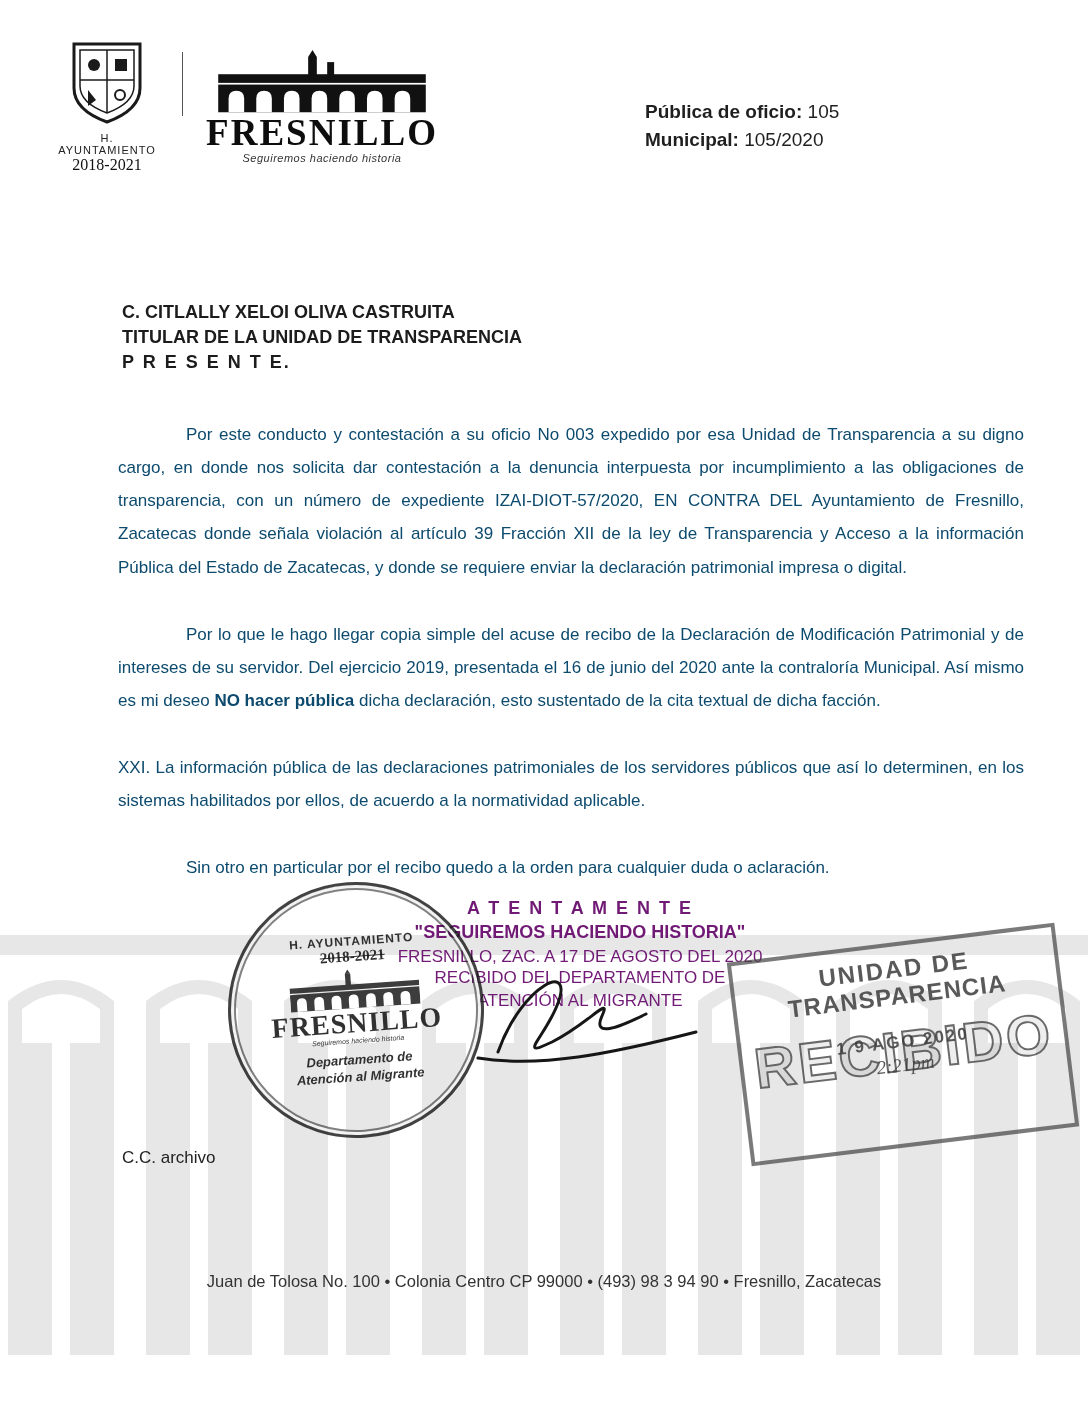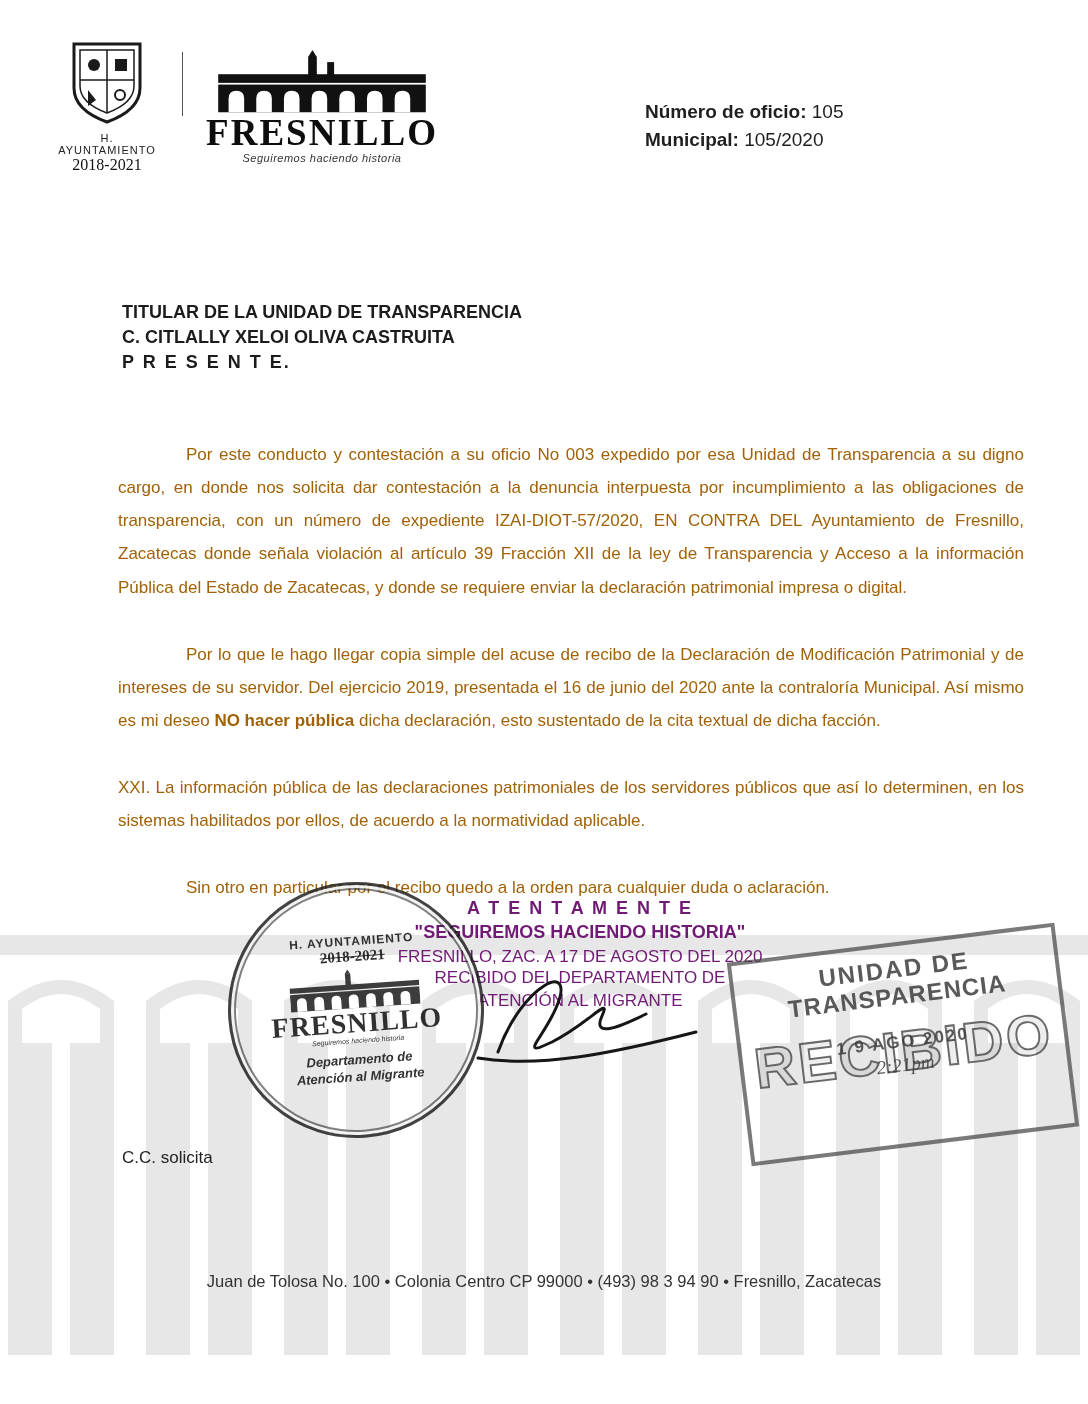--- a/index.html
+++ b/index.html
@@ -85,23 +85,22 @@
   }
   .recipient .presente { letter-spacing: 2px; }
   
   .body-text {
     position: absolute;
     left: 118px; top: 418px;
     width: 906px;
     font-size: 17px;
     line-height: 1.95;
     text-align: justify;
-    color: #a16207;
-    z-index: 1;
-    margin-top: 20px;
+    color: #0c4a6e;
+    z-index: 1;
   }
   .body-text p.indent { text-indent: 68px; }
   .body-text p + p { margin-top: 34px; }
   .body-text .b { font-weight: bold; }
   
   .signature-block {
     position: absolute;
     left: 320px; top: 898px;
     width: 520px;
     text-align: center;
@@ -243,32 +242,32 @@
         <path d="M172,72 L172,56 Q172,47 181,47 Q190,47 190,56 L190,72 Z"></path>
         <path d="M204,72 L204,56 Q204,47 213,47 Q222,47 222,56 L222,72 Z"></path>
       </g>
     </svg>
     <div class="logo-title">FRESNILLO</div>
     <div class="logo-subtitle">Seguiremos haciendo historia</div>
   </div>
 
   <div class="header-info">
     <div>
-      <span class="lbl">Número de oficio:</span>
+      <span class="lbl">Pública de oficio:</span>
       <span>105</span>
     </div>
     <div>
       <span class="lbl">Municipal:</span>
       <span>105/2020</span>
     </div>
   </div>
 
   <div class="recipient">
+    <div>C. CITLALLY XELOI OLIVA CASTRUITA</div>
     <div>TITULAR DE LA UNIDAD DE TRANSPARENCIA</div>
-    <div>C. CITLALLY XELOI OLIVA CASTRUITA</div>
     <div class="presente">P R E S E N T E.</div>
   </div>
 
   <div class="body-text">
     <p class="indent">Por este conducto y contestación a su oficio No 003 expedido por esa Unidad de Transparencia a su digno cargo, en donde nos solicita dar contestación a la denuncia interpuesta por incumplimiento a las obligaciones de transparencia, con un número de expediente IZAI-DIOT-57/2020, EN CONTRA DEL Ayuntamiento de Fresnillo, Zacatecas donde señala violación al artículo 39 Fracción XII de la ley de Transparencia y Acceso a la información Pública  del Estado de Zacatecas, y donde se requiere enviar la declaración patrimonial impresa o digital.</p>
     <p class="indent"><span>Por lo que le hago llegar copia simple del acuse de recibo de la Declaración de Modificación Patrimonial y de intereses de su servidor. Del ejercicio 2019, presentada el 16 de junio del 2020 ante la contraloría Municipal. Así mismo es mi deseo </span><span class="b">NO hacer pública</span><span> dicha declaración, esto sustentado de la cita textual de dicha facción.</span></p>
     <p>XXI. La información pública de las declaraciones patrimoniales de los servidores públicos que así lo determinen, en los sistemas habilitados por ellos, de acuerdo a la normatividad aplicable.</p>
     <p class="indent">Sin otro en particular por el recibo quedo a la orden para cualquier duda o aclaración.</p>
   </div>
 
@@ -312,16 +311,16 @@
   <div class="stamp-received">
     <div class="sr-line1">UNIDAD DE</div>
     <div class="sr-line2">TRANSPARENCIA</div>
     <svg class="sr-big" viewBox="0 0 310 80" xmlns="http://www.w3.org/2000/svg">
       <text x="155" y="60" text-anchor="middle" font-size="58" font-weight="bold" letter-spacing="3" fill="rgba(90,90,90,0.10)" stroke="rgba(70,70,70,0.8)" stroke-width="2">RECIBIDO</text>
     </svg>
     <div class="sr-date">1 9  AGO  2020</div>
     <div class="sr-time">2:21pm</div>
   </div>
 
-  <div class="cc-line">C.C. solicita</div>
+  <div class="cc-line">C.C. archivo</div>
   <div class="footer-address">Juan de Tolosa No. 100 • Colonia Centro  CP 99000  • (493) 98 3 94 90 • Fresnillo, Zacatecas</div>
 
 </div>
 
 </body></html>

